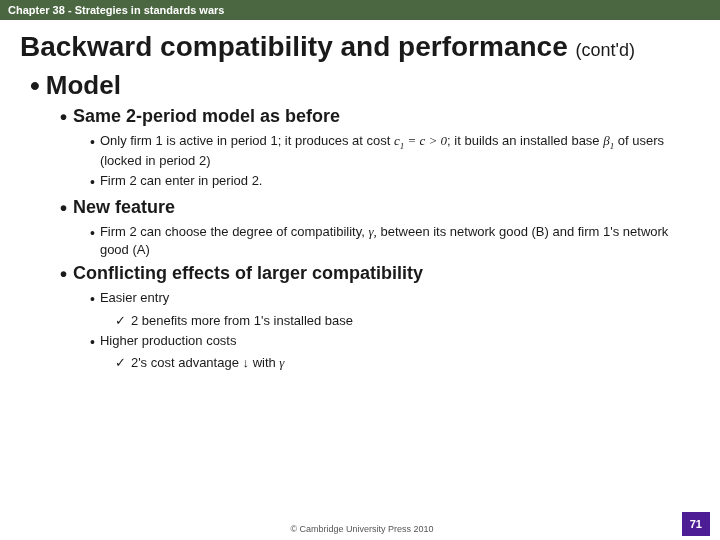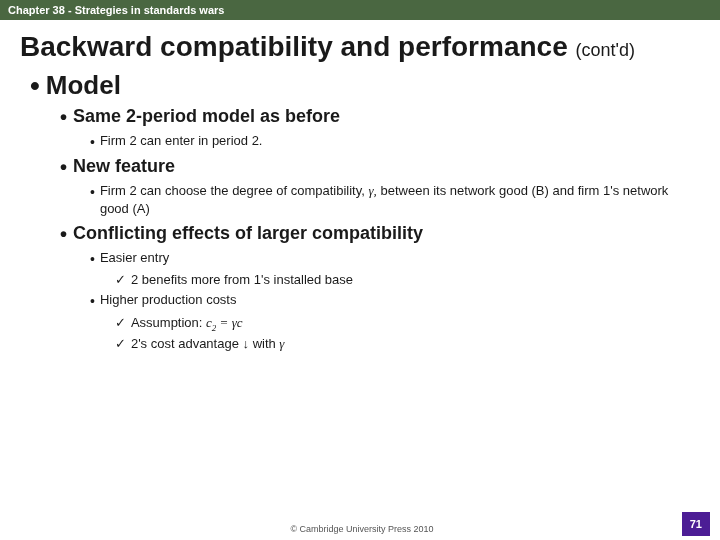--- a/index.html
+++ b/index.html
@@ -156,20 +156,25 @@
   <div class="bullet-model">
     <span>Model</span>
   </div>
 
   <div class="level1">
     <div class="level1-label">
       <span>Same 2-period model as before</span>
     </div>
     <div class="level2">
       <div class="level2-label">
+        <span>Only firm 1 is active in period 1; it produces at cost <span class="math-inline"><i>c</i><sub>1</sub> = <i>c</i> &gt; 0</span>; it builds an installed base <span class="math-inline"><i>β</i><sub>1</sub></span> of users (locked in period 2)</span>
+      </div>
+    </div>
+    <div class="level2">
+      <div class="level2-label">
         <span>Firm 2 can enter in period 2.</span>
       </div>
     </div>
   </div>
 
   <div class="level1">
     <div class="level1-label">
       <span>New feature</span>
     </div>
     <div class="level2">
@@ -194,25 +199,20 @@
         </div>
       </div>
     </div>
 
     <div class="level2">
       <div class="level2-label">
         <span>Higher production costs</span>
       </div>
       <div class="level3">
         <div class="level3-label">
-          <span>Assumption: <span class="math-inline"><i>c</i><sub>2</sub> = <i>γc</i></span></span>
-        </div>
-      </div>
-      <div class="level3">
-        <div class="level3-label">
           <span>2's cost advantage ↓ with <span class="math-inline"><i>γ</i></span></span>
         </div>
       </div>
     </div>
   </div>
 
 </div>
 
 <div class="footer">
   <span class="footer-text">© Cambridge  University Press 2010</span>

